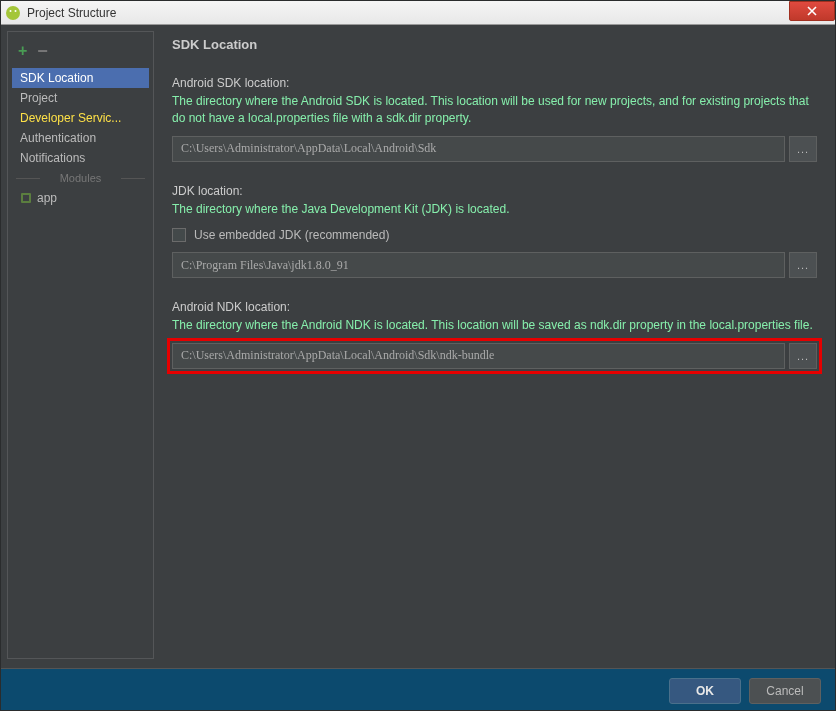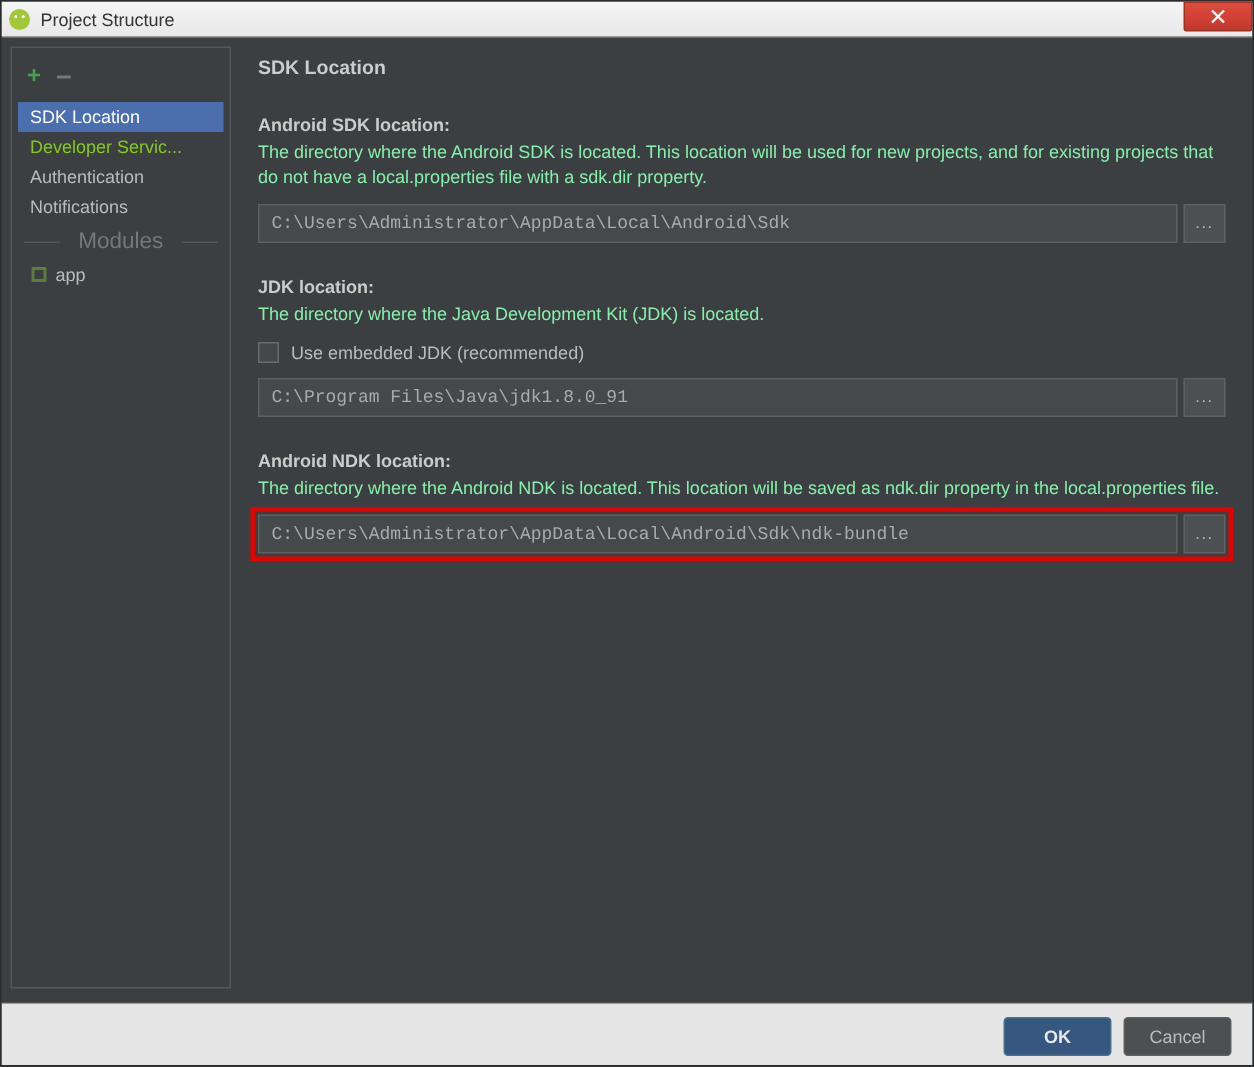--- a/index.html
+++ b/index.html
@@ -77,25 +77,25 @@
     color: #bbbbbb;
     font-size: 12px;
     white-space: nowrap;
     overflow: hidden;
     text-overflow: ellipsis;
   }
   .sidebar-item.selected {
     background: #4b6eaf;
     color: #ffffff;
   }
-  .sidebar-item.dim { color: #84cc16; }
+  .sidebar-item.dim { color: #fde047; }
   .sidebar-section {
     text-align: center;
     color: #777;
-    font-size: 15px;
+    font-size: 11px;
     margin: 4px 0;
     position: relative;
   }
   .sidebar-section::before,
   .sidebar-section::after {
     content: "";
     position: absolute;
     top: 50%;
     width: 24px;
     height: 1px;
@@ -123,21 +123,21 @@
     color: #cccccc;
     font-weight: bold;
     font-size: 13px;
     margin-bottom: 24px;
   }
   .section {
     margin-bottom: 22px;
   }
   .section-label {
     color: #cccccc;
-    font-weight: bold;
+    font-weight: normal;
     font-size: 12px;
     margin-bottom: 3px;
   }
   .section-desc {
     color: #86efac;
     font-size: 12px;
     line-height: 1.45;
     margin-bottom: 8px;
   }
   .path-row {
@@ -145,21 +145,21 @@
     gap: 4px;
     align-items: stretch;
   }
   .path-input {
     flex: 1;
     background: #45494a;
     border: 1px solid #5e6060;
     color: #aaaaaa;
     padding: 4px 8px;
     font-size: 12px;
-    font-family: Liberation Mono, monospace;
+    font-family: Liberation Serif, serif;
     height: 26px;
   }
   .browse-btn {
     width: 28px;
     background: #4c5052;
     border: 1px solid #5e6060;
     color: #bbbbbb;
     display: flex;
     align-items: center;
     justify-content: center;
@@ -184,21 +184,21 @@
     margin: -5px -5px 0 -5px;
   }
   .highlight-box .path-row { margin: 0; }
   .footer {
     position: absolute;
     bottom: 0;
     left: 0;
     right: 0;
     height: 44px;
     border-top: 1px solid #555;
-    background: #e5e5e5;
+    background: #0c4a6e;
     display: flex;
     align-items: center;
     justify-content: flex-end;
     padding: 0 14px;
     gap: 8px;
   }
   .btn {
     min-width: 72px;
     height: 26px;
     background: #4c5052;
@@ -239,20 +239,21 @@
   </div>
 </div>
 
 <div class="body">
   <div class="sidebar">
     <div class="sidebar-toolbar">
       <span class="plus-icon">+</span>
       <span class="minus-icon">−</span>
     </div>
     <div class="sidebar-item selected">SDK Location</div>
+    <div class="sidebar-item">Project</div>
     <div class="sidebar-item dim">Developer Servic...</div>
     <div class="sidebar-item">Authentication</div>
     <div class="sidebar-item">Notifications</div>
     <div class="sidebar-section">Modules</div>
     <div class="module-item">
       <span class="module-icon">
         <svg width="12" height="12" viewBox="0 0 12 12">
           <rect x="1" y="1" width="10" height="10" fill="#5b7e3f" rx="1"></rect>
           <rect x="3" y="3" width="6" height="6" fill="#3c3f41"></rect>
         </svg>

